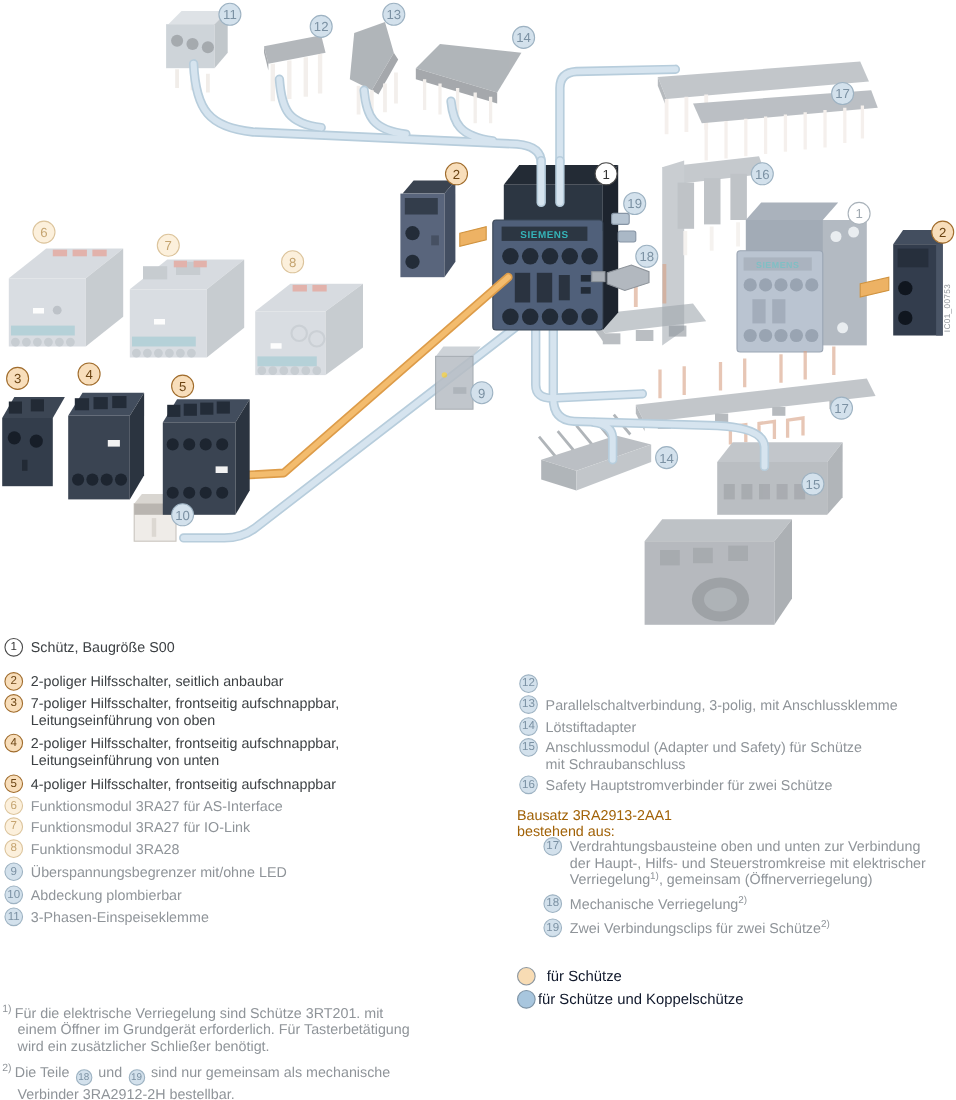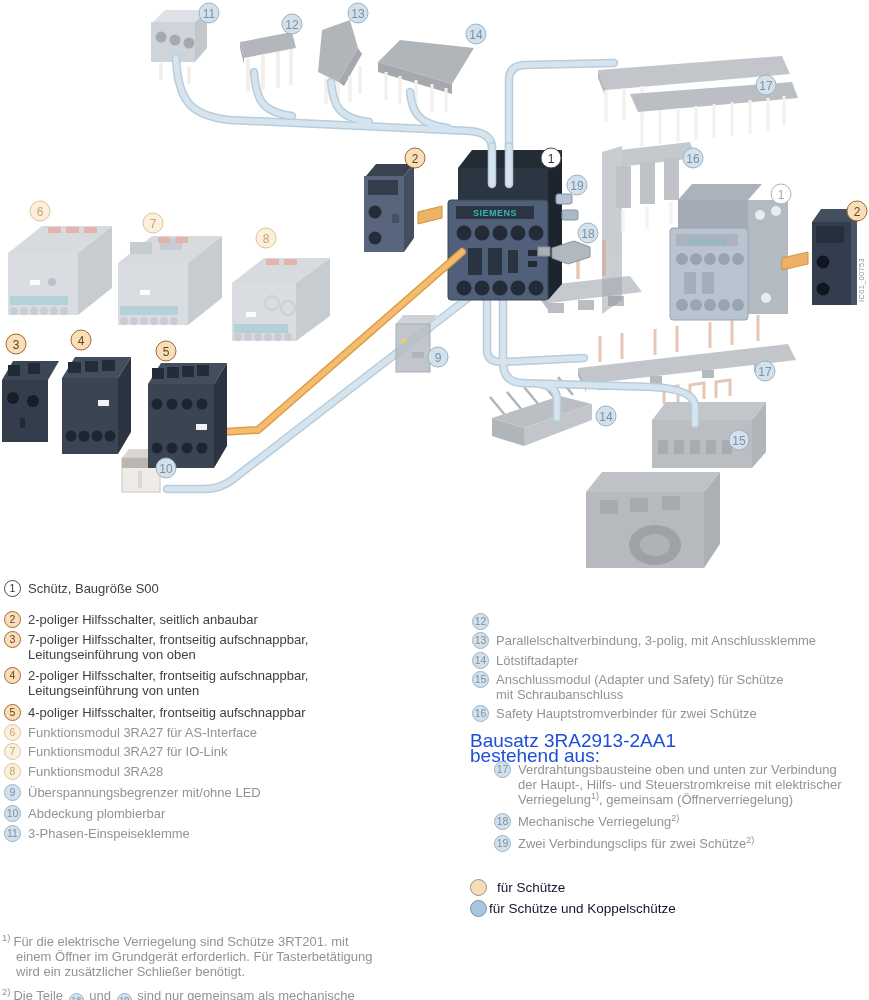--- a/index.html
+++ b/index.html
@@ -23,27 +23,27 @@
   .co-orange-faded{background:#fcf0dc;border:1.5px solid #dcc49c;color:#c5a470;}
   .co-black{background:#fff;border:1.5px solid #4a4a4a;color:#333;}
   .co-black-faded{background:#fff;border:1.5px solid #a9b2ba;color:#a0a9b1;}
 
   
   .lrow{position:absolute;display:flex;gap:7px;align-items:flex-start;}
   .lrow .lc{position:static;transform:none;width:17px;height:17px;font-size:10.5px;flex:none;margin-top:-1px;}
   .ltxt{font-size:13px;line-height:15px;color:#3d4144;white-space:nowrap;}
   .muted .ltxt{color:#8f9499;}
   .ltxt sup{font-size:9px;line-height:0;}
-  .bausatz{position:absolute;font-size:19px;line-height:15px;color:#1d4ed8;}
+  .bausatz{position:absolute;font-size:13px;line-height:15px;color:#a16207;}
   .swatch{width:17px;height:17px;border-radius:50%;box-sizing:border-box;flex:none;}
   .sw-orange{background:#f8dcb4;border:1.5px solid #8b96a0;}
   .sw-blue{background:#a8c6de;border:1.5px solid #7d93a5;}
   .cl-label{font-size:13.5px;line-height:17px;color:#0f172a;}
 
-  .fnote{position:absolute;font-size:13px;line-height:15px;color:#8f9499;margin-top:20px;}
+  .fnote{position:absolute;font-size:13px;line-height:15px;color:#8f9499;}
   .fnote .mk{font-size:9.5px;vertical-align:super;margin-right:3px;}
   .fnote .ic{display:inline-flex;width:15px;height:15px;border-radius:50%;box-sizing:border-box;
              align-items:center;justify-content:center;font-size:9px;vertical-align:-3px;margin:0 2px;}
 </style>
 </head>
 <body>
 
 <div class="page">
 
   <div class="diagram">

